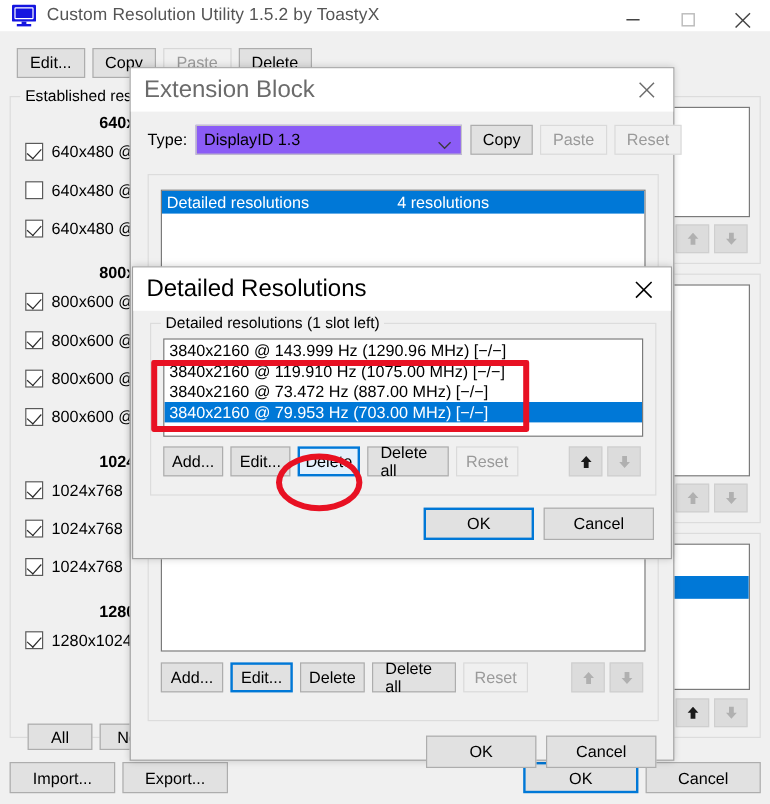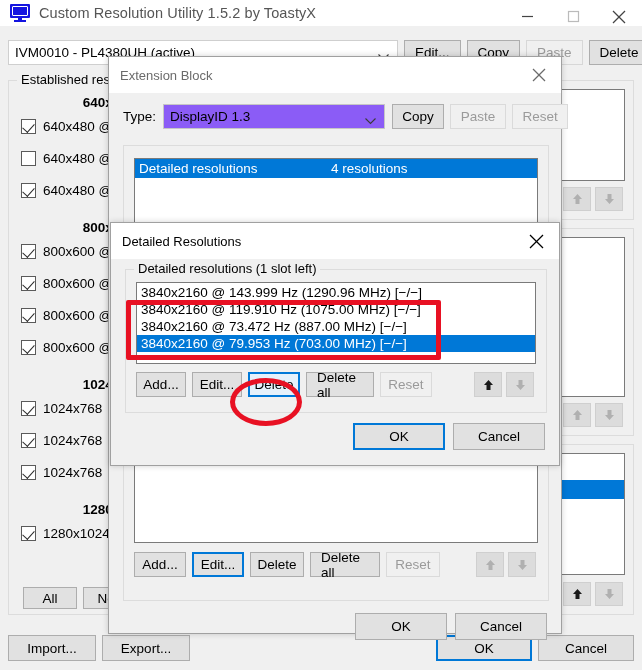--- a/index.html
+++ b/index.html
@@ -69,21 +69,21 @@
      display:flex; align-items:center; justify-content:center; }
   .arrbtn.dis { color:#b0b0b0; }
 
   .bigbtn { height:26px; border:1px solid #adadad; background:#e1e1e1;
      display:flex; align-items:center; justify-content:center; font-size:13.5px; }
   .bigbtn.default { border:2px solid #0078d7; }
 
   
   .dialog { position:absolute; background:#f0f0f0; border:1px solid #a0a0a0; box-shadow:0 0 6px rgba(0,0,0,.18); }
   .dlg-title { height:36px; background:#fff; display:flex; align-items:center; }
-  .dlg-title .t { margin-left:11px; font-size:13px; color:#6b6b6b; }
+  .dlg-title .t { margin-left:11px; font-size:20px; color:#6b6b6b; }
   .dlg-title.active .t { color:#000; }
   .dlg-close { position:absolute; right:0; top:0; width:45px; height:36px; display:flex; align-items:center; justify-content:center; color:#6b6b6b; }
   .dlg-title.active .dlg-close { color:#000; }
 
   .dlgbtn { height:25px; border:1px solid #adadad; background:#e1e1e1;
      display:flex; align-items:center; justify-content:center; font-size:13.5px; padding:0 10px; }
   .dlgbtn.disabled { color:#9a9a9a; background:#f0f0f0; border-color:#dadada; }
   .dlgbtn.focus { border:2px solid #0078d7; }
   .dlgbtn.hover { border:2px solid #0078d7; background:#e5f1fb; }
 
@@ -119,28 +119,20 @@
       <div class="win-btn">
         <svg width="14" height="14" viewBox="0 0 14 14">
             <line x1="1" y1="1" x2="13" y2="13" stroke="#444" stroke-width="1.2"></line>
             <line x1="13" y1="1" x2="1" y2="13" stroke="#444" stroke-width="1.2"></line>
           </svg>
       </div>
     </div>
   </div>
 
   <div class="mw-toprow">
-    <div class="combo">
-      <span>IVM0010 - PL4380UH (active)</span>
-      <span class="chev">
-        <svg width="11" height="7" viewBox="0 0 11 7">
-            <polyline points="0.5,0.5 5.5,5.5 10.5,0.5" fill="none" stroke="#3a3a3a" stroke-width="1.1"></polyline>
-          </svg>
-      </span>
-    </div>
     <div class="tbtn">Edit...</div>
     <div class="tbtn">Copy</div>
     <div class="tbtn disabled">Paste</div>
     <div class="tbtn">Delete</div>
   </div>
 
   <div class="gbox" style="left:8px; top:80px; width:250px; height:535px;">
     <div class="gbox-title">Established res</div>
 
     <div style="position:absolute; left:10px; top:14px; width:180px;">
@@ -190,21 +182,21 @@
           <span class="chklabel">1024x768</span>
         </div>
 
       <div class="reshead" style="margin-top:18px; margin-bottom:4px;">1280x10</div>
       <div class="chkrow">
           <span class="chk on"></span>
           <span class="chklabel">1280x1024</span>
         </div>
     </div>
 
-    <div style="position:absolute; left:14px; top:506px; display:flex; gap:6px;">
+    <div style="position:absolute; left:14px; top:522px; display:flex; gap:6px;">
       <div class="smallbtn" style="width:54px;">All</div>
       <div class="smallbtn" style="width:54px;">Non</div>
     </div>
   </div>
 
   <div class="gbox" style="left:266px; top:80px; width:368px; height:140px;">
     <div class="listbox" style="position:absolute; left:8px; top:8px; right:8px; height:92px;"></div>
     <div style="position:absolute; right:10px; bottom:8px; display:flex; gap:4px;">
       <div class="arrbtn dis">
         <svg width="11" height="12" viewBox="0 0 11 12">

